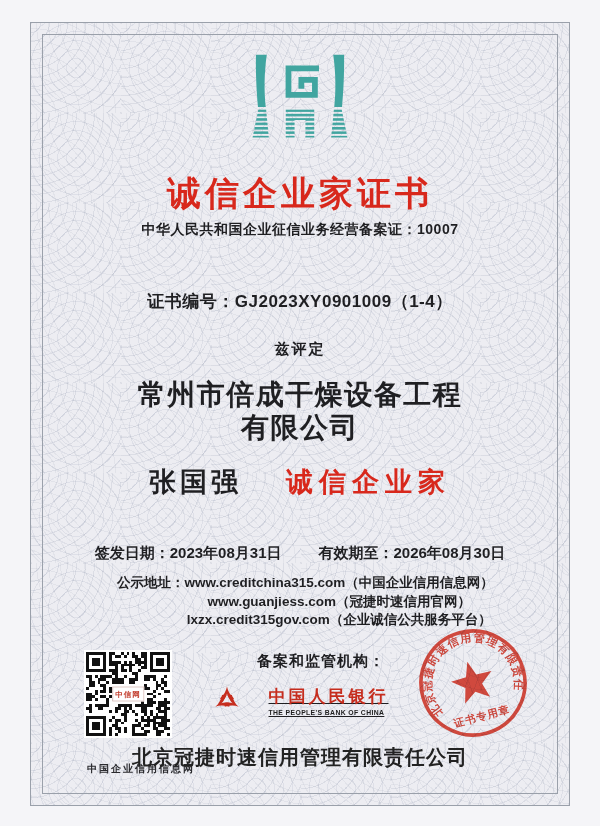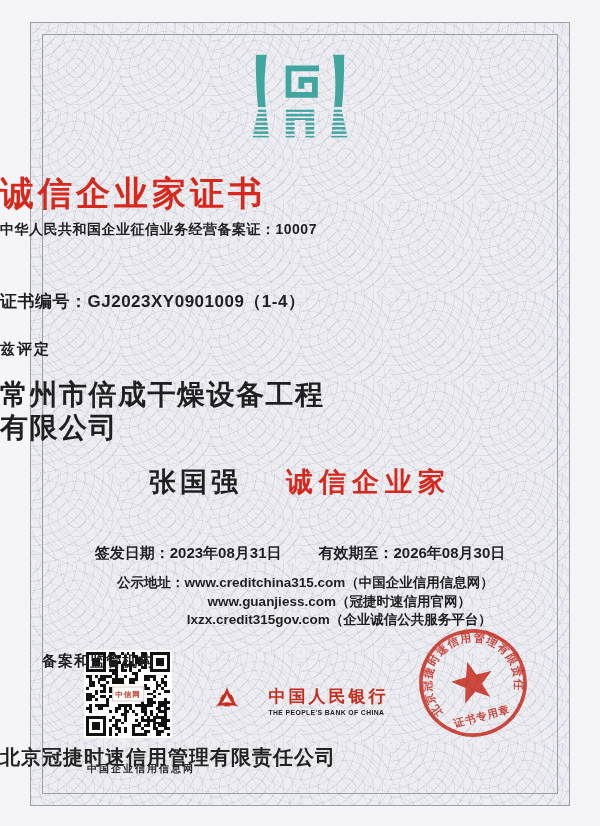--- a/index.html
+++ b/index.html
@@ -29,21 +29,21 @@
       repeating-radial-gradient(circle at 45px 45px, rgba(125,135,160,.13) 0 1px, rgba(0,0,0,0) 1px 9px),
       repeating-radial-gradient(circle at 90px 0, rgba(125,135,160,.10) 0 1px, rgba(0,0,0,0) 1px 12px),
       repeating-radial-gradient(circle at 0 90px, rgba(125,135,160,.10) 0 1px, rgba(0,0,0,0) 1px 12px);
     background-size:90px 90px;
   }
   .frame-inner{
     position:absolute;left:42px;top:34px;right:42px;bottom:32px;
     border:1px solid var(--line);
   }
   .abs{position:absolute;}
-  .center{left:0;width:100%;}
+  .center{left:0;width:100%;text-align:center;}
 
   .logo{left:239px;top:50px;width:122px;height:112px;}
 
   .title{top:171px;font-size:34px;font-weight:bold;color:var(--red);letter-spacing:4px;}
   .subtitle{top:221px;font-size:14px;font-weight:bold;letter-spacing:.5px;}
 
   .cert-no{top:290px;font-size:17px;font-weight:bold;letter-spacing:.5px;}
   .evaluate{top:340px;font-size:15px;font-weight:600;letter-spacing:2px;}
 
   .company{font-size:28px;font-weight:bold;letter-spacing:1.5px;}
@@ -61,21 +61,21 @@
 
   .qr-wrap{left:84px;top:650px;width:88px;height:88px;background:#fff;padding:2px;}
   .qr-center-label{
     position:absolute;left:50%;top:50%;transform:translate(-50%,-50%);
     background:#fff;border:1px solid #e0c9c6;color:#c23a2a;
     font-size:7.5px;font-weight:bold;padding:1.5px 2px;letter-spacing:1px;white-space:nowrap;
   }
   .qr-caption{left:76px;top:745px;width:130px;text-align:center;font-size:10px;font-weight:bold;letter-spacing:2px;color:#2a2a2e;margin-top:17px;}
 
   .regulator{top:652px;padding-left:42px;font-size:15px;font-weight:bold;letter-spacing:1px;}
-  .pboc{top:684px;display:flex;justify-content:center;align-items:center;gap:27px;}
+  .pboc{top:684px;display:flex;justify-content:center;align-items:center;gap:27px;text-decoration:underline;}
   .pboc-names{display:flex;flex-direction:column;align-items:flex-start;}
   .pboc-cn{font-family:"Liberation Serif","DejaVu Serif",serif;font-size:17px;font-weight:bold;color:#c62d1e;letter-spacing:3px;}
   .pboc-en{font-size:6.8px;font-weight:bold;color:#222;letter-spacing:.4px;margin-top:1px;}
 
   .seal{left:404px;top:614px;width:138px;height:138px;opacity:.9;mix-blend-mode:multiply;}
 
   .footer{top:744px;font-size:20px;font-weight:600;letter-spacing:1px;color:#222;}
 </style>
 </head>
 <body>

